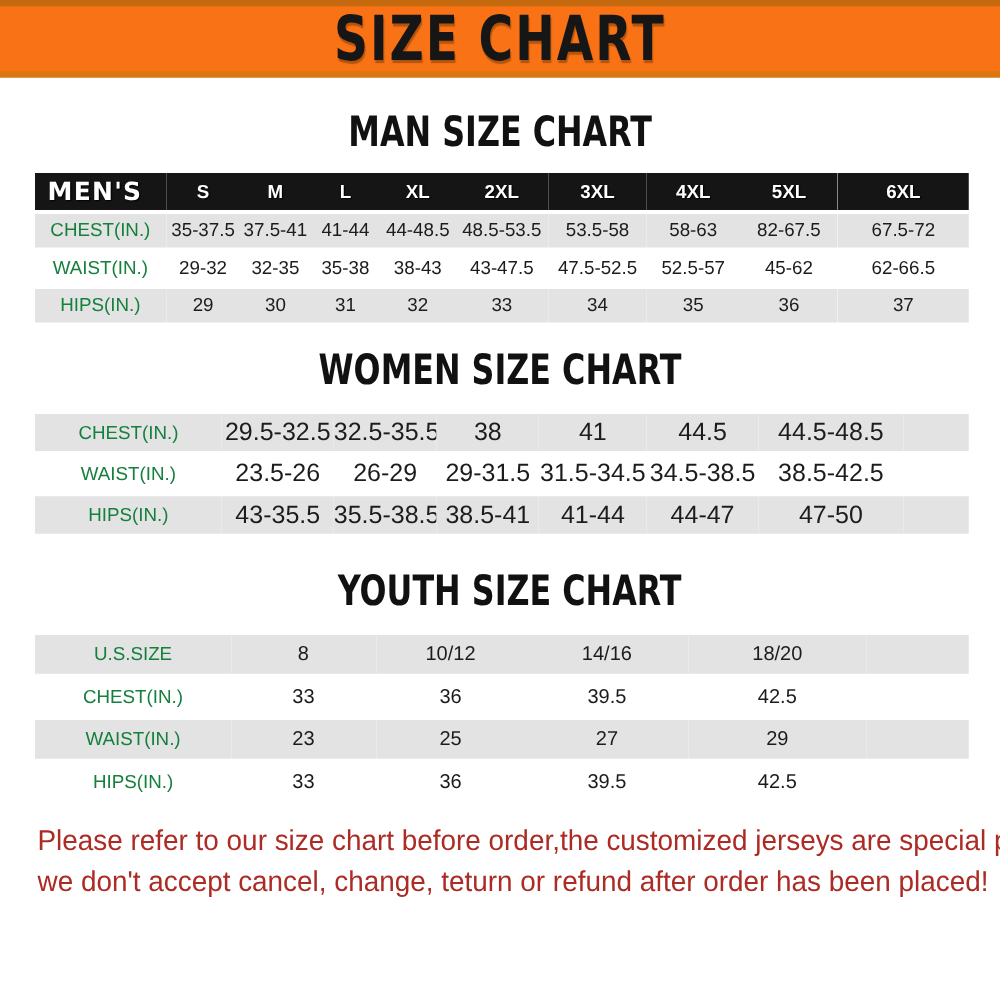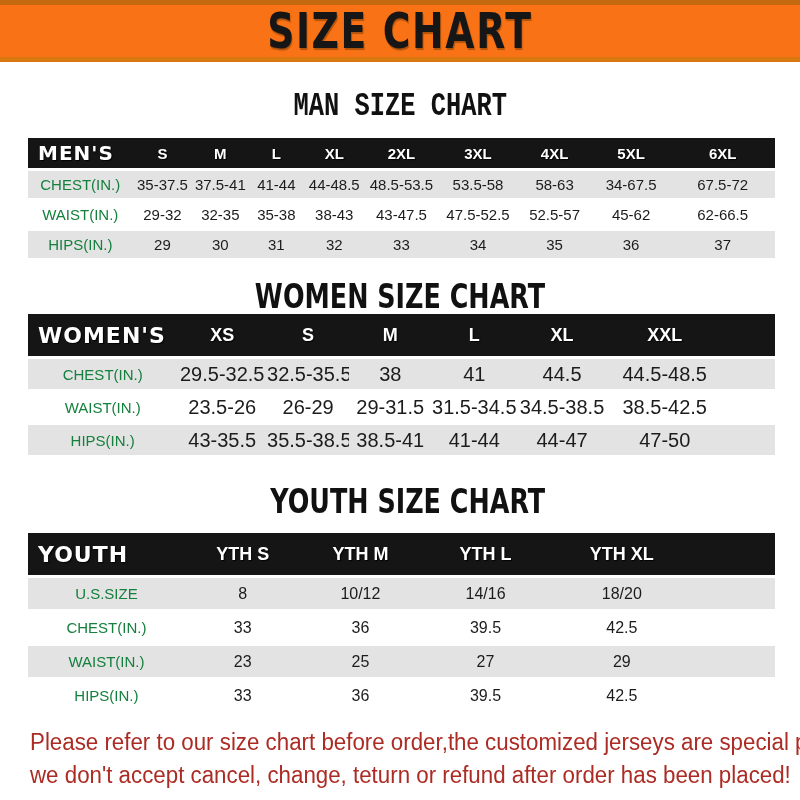--- a/index.html
+++ b/index.html
@@ -19,22 +19,22 @@
     font-family:"DejaVu Sans",sans-serif;font-weight:800;font-size:46px;
     color:#161616;letter-spacing:2px;line-height:1;
     text-shadow:1px 2px 1px rgba(90,45,0,0.45);
   }
 
   
   .section-heading{
     margin:0;text-align:center;font-family:"DejaVu Sans",sans-serif;
     font-weight:800;color:#111;font-size:31px;line-height:36px;
   }
-  .heading-man{margin-top:26px;margin-bottom:14px;font-family:Liberation Mono, monospace;}
-  .heading-women{margin-top:20px;}
+  .heading-man{margin-top:26px;margin-bottom:14px;}
+  .heading-women{margin-top:20px;margin-bottom:14px;}
   .heading-youth{margin-top:28px;margin-bottom:14px;padding-left:16px;}
 
   
   table.size-table{
     width:747px;margin-left:28px;border-collapse:collapse;table-layout:fixed;
   }
   .size-table th,.size-table td{
     text-align:center;vertical-align:middle;padding:0;overflow:hidden;white-space:nowrap;
   }
   tr.head-row th{
@@ -101,21 +101,21 @@
   </tr>
   <tr class="data-row row-gray">
     <td class="row-label">CHEST(IN.)</td>
     <td>35-37.5</td>
     <td>37.5-41</td>
     <td>41-44</td>
     <td>44-48.5</td>
     <td>48.5-53.5</td>
     <td>53.5-58</td>
     <td>58-63</td>
-    <td>34-67.5</td>
+    <td>82-67.5</td>
     <td>67.5-72</td>
   </tr>
   <tr class="data-row row-white">
     <td class="row-label">WAIST(IN.)</td>
     <td>29-32</td>
     <td>32-35</td>
     <td>35-38</td>
     <td>38-43</td>
     <td>43-47.5</td>
     <td>47.5-52.5</td>
@@ -145,30 +145,20 @@
     <col style="width:20%">
       <col style="width:12%">
       <col style="width:11%">
       <col style="width:11%">
     <col style="width:11.5%">
       <col style="width:12%">
       <col style="width:15.5%">
       <col style="width:7%">
   </colgroup>
   <tbody>
-      <tr class="head-row">
-    <th class="corner-label">WOMEN'S</th>
-    <th>XS</th>
-    <th>S</th>
-    <th>M</th>
-    <th>L</th>
-    <th>XL</th>
-    <th>XXL</th>
-    <th></th>
-  </tr>
   <tr class="data-row row-gray">
     <td class="row-label">CHEST(IN.)</td>
     <td>29.5-32.5</td>
     <td>32.5-35.5</td>
     <td>38</td>
     <td>41</td>
     <td>44.5</td>
     <td>44.5-48.5</td>
     <td></td>
   </tr>
@@ -200,28 +190,20 @@
 <table class="size-table youth-table">
   <colgroup>
     <col style="width:21%">
       <col style="width:15.5%">
       <col style="width:16%">
       <col style="width:17.5%">
       <col style="width:19%">
       <col style="width:11%">
   </colgroup>
   <tbody>
-      <tr class="head-row">
-    <th class="corner-label">YOUTH</th>
-    <th>YTH S</th>
-    <th>YTH M</th>
-    <th>YTH L</th>
-    <th>YTH XL</th>
-    <th></th>
-  </tr>
   <tr class="data-row row-gray">
     <td class="row-label">U.S.SIZE</td>
     <td>8</td>
     <td>10/12</td>
     <td>14/16</td>
     <td>18/20</td>
     <td></td>
   </tr>
   <tr class="data-row row-white">
     <td class="row-label">CHEST(IN.)</td>

